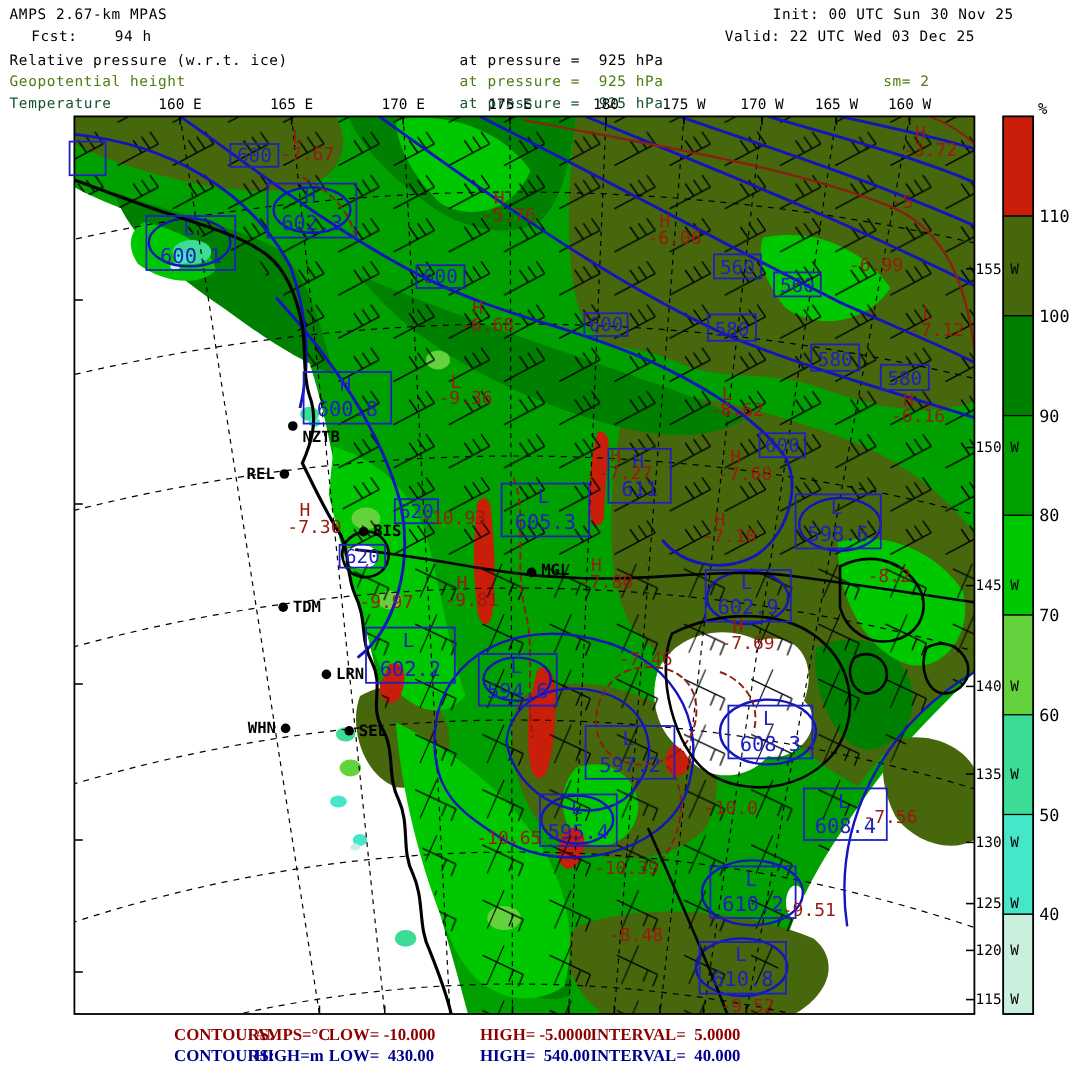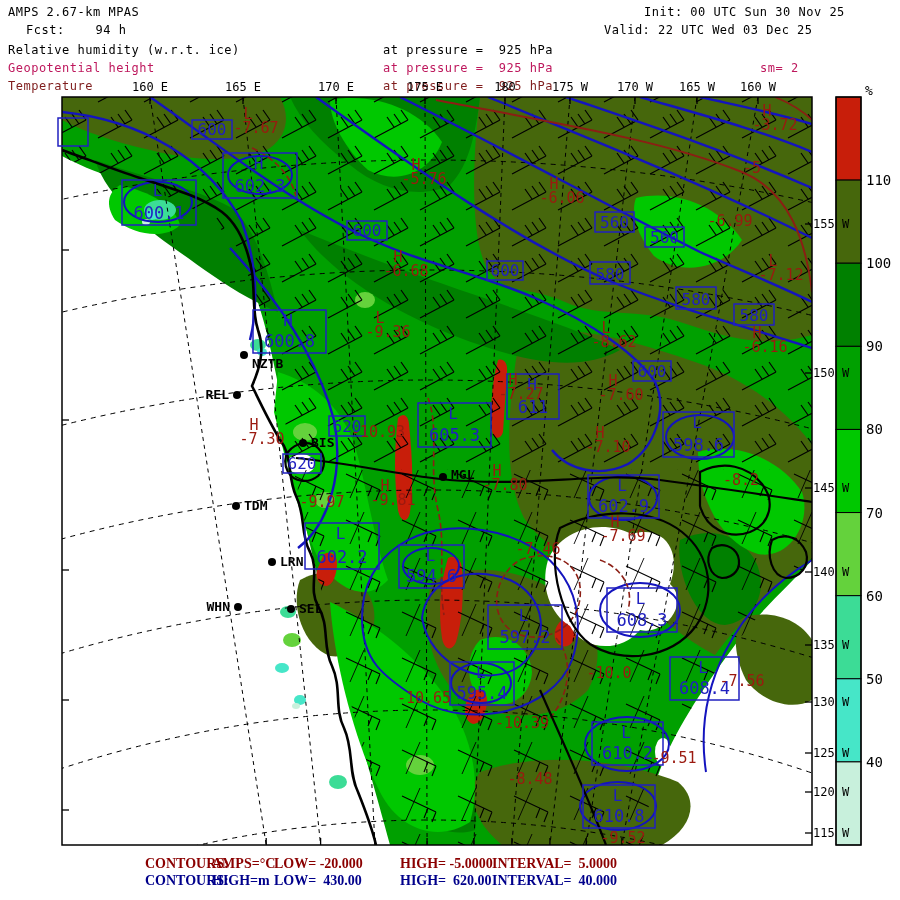--- a/index.html
+++ b/index.html
@@ -1,40 +1,40 @@
 <!DOCTYPE html>
 <html><head>
 <meta charset="utf-8">
 <style>
   html,body{margin:0;padding:0;background:#fff;}
   body{width:900px;height:900px;position:relative;font-family:"DejaVu Sans Mono",monospace;overflow:hidden;}
   .hdr{position:absolute;white-space:pre;font-size:12px;letter-spacing:0.5px;line-height:17px;}
   .c-black{color:#000;}
-  .c-blue{color:#be185d;}
-  .c-red{color:#7f1d1d;}
+  .c-blue{color:#4d7c0f;}
+  .c-red{color:#14532d;}
   .legend-line{position:absolute;height:16px;width:840px;font-family:"Liberation Serif",serif;font-weight:bold;font-size:14px;white-space:pre;}
   .legend-line span{position:absolute;top:0;}
   .lg-red{color:#8b0000;}
   .lg-blue{color:#00008b;}
   .lp0{left:145px;} .lp1{left:212px;} .lp2{left:274px;} .lp3{left:400px;} .lp4{left:492px;}
   svg text{font-family:"DejaVu Sans Mono",monospace;}
 </style>
 </head>
 <body>
 
 <div class="hdr c-black" style="left:8px;top:4px;">AMPS 2.67-km MPAS</div>
 <div class="hdr c-black" style="left:0;top:22px;margin-left:26px;">Fcst:    94 h</div>
 <div class="hdr c-black" style="left:644px;top:4px;">Init: 00 UTC Sun 30 Nov 25</div>
 <div class="hdr c-black" style="left:604px;top:22px;text-align:center;">Valid: 22 UTC Wed 03 Dec 25</div>
 
-<div class="hdr c-black" style="left:8px;top:42px;">Relative humidity (w.r.t. ice)</div>
+<div class="hdr c-black" style="left:8px;top:42px;">Relative pressure (w.r.t. ice)</div>
 <div class="hdr c-black" style="left:383px;top:42px;">at pressure =  925 hPa</div>
 <div class="hdr c-blue" style="left:8px;top:60px;">Geopotential height</div>
 <div class="hdr c-blue" style="left:383px;top:60px;">at pressure =  925 hPa</div>
-<div class="hdr c-blue" style="left:760px;top:60px;">sm= 2</div>
+<div class="hdr c-blue" style="left:736px;top:60px;">sm= 2</div>
 <div class="hdr c-red" style="left:8px;top:78px;">Temperature</div>
 <div class="hdr c-red" style="left:383px;top:78px;">at pressure =  925 hPa</div>
 
 <svg id="map-svg" width="900" height="900" viewBox="0 0 900 900" style="position:absolute;left:0;top:0;">
   <defs>
     <clipPath id="clip-map">
         <rect x="62" y="97" width="750" height="748"></rect>
       </clipPath>
     <clipPath id="clip-humid">
         <use href="#humid"></use>
@@ -508,23 +508,23 @@
       <text x="813" y="706" fill="#000" font-size="12px">130 W</text>
       <text x="813" y="757" fill="#000" font-size="12px">125 W</text>
       <text x="813" y="796" fill="#000" font-size="12px">120 W</text>
       <text x="813" y="837" fill="#000" font-size="12px">115 W</text>
     </g>
 </svg>
 
 <div class="legend-line lg-red" style="top:856px;">
   <span class="lp0">CONTOURS:</span>
   <span class="lp1">AMPS=°C</span>
-  <span class="lp2">LOW= -20.000</span>
+  <span class="lp2">LOW= -10.000</span>
   <span class="lp3">HIGH= -5.0000</span>
   <span class="lp4">INTERVAL=  5.0000</span>
 </div>
 <div class="legend-line lg-blue" style="top:873px;">
   <span class="lp0">CONTOURS:</span>
   <span class="lp1">HIGH=m</span>
   <span class="lp2">LOW=  430.00</span>
-  <span class="lp3">HIGH=  620.00</span>
+  <span class="lp3">HIGH=  540.00</span>
   <span class="lp4">INTERVAL=  40.000</span>
 </div>
 
 </body></html>

